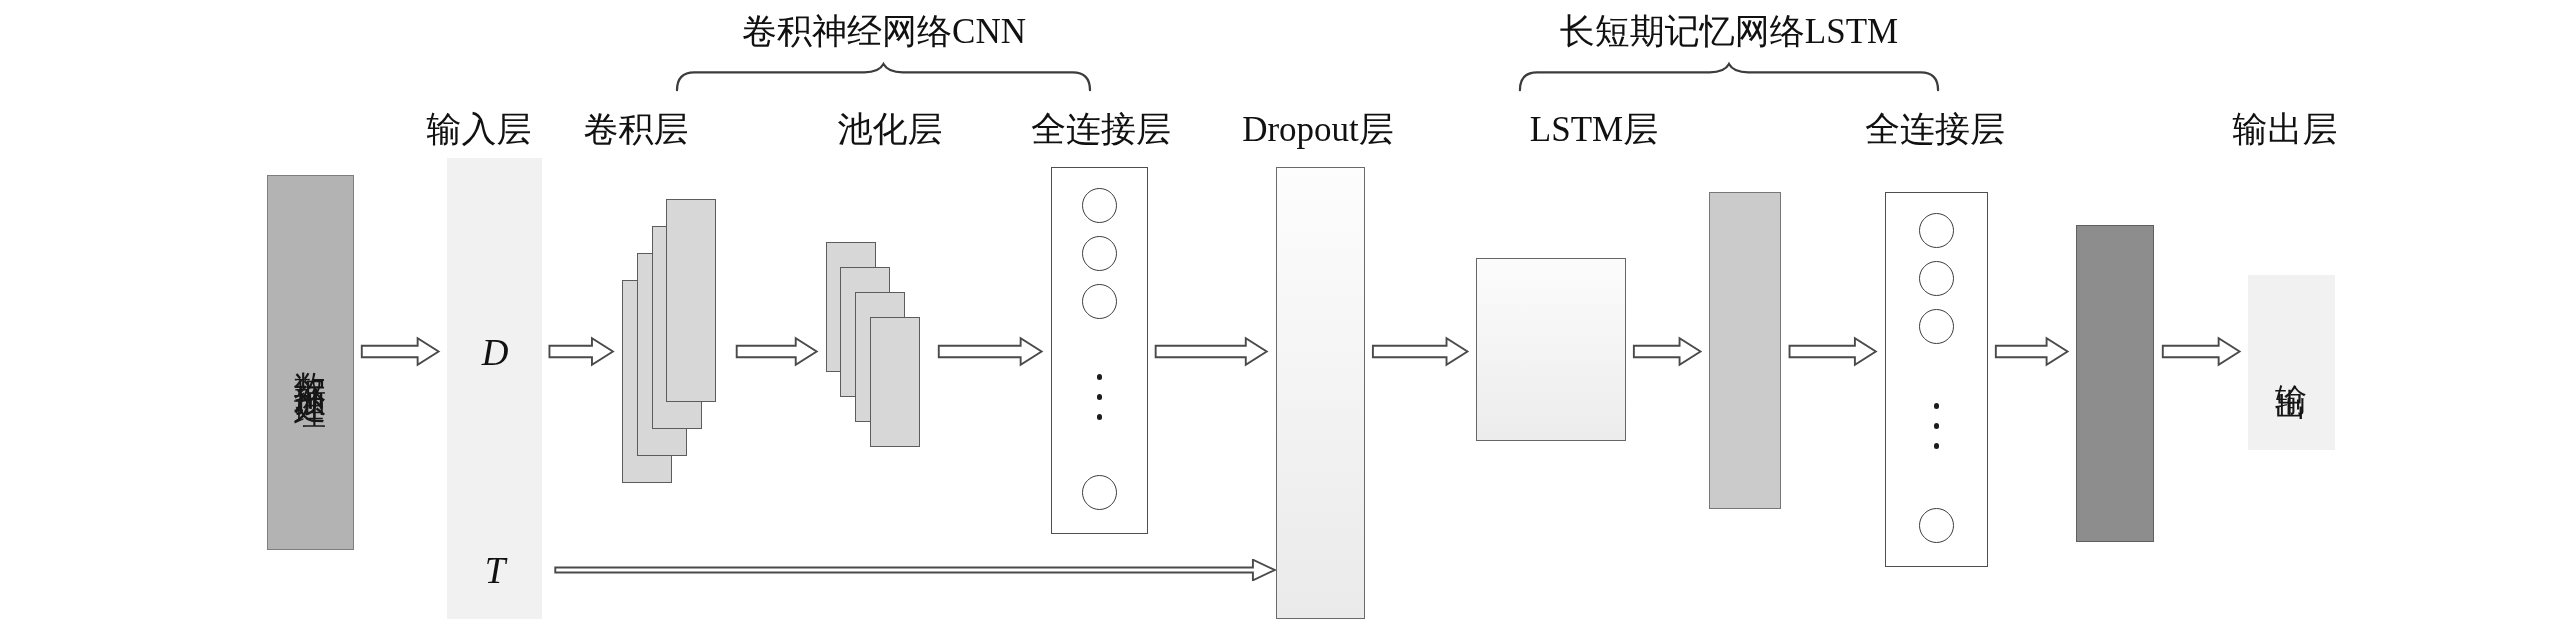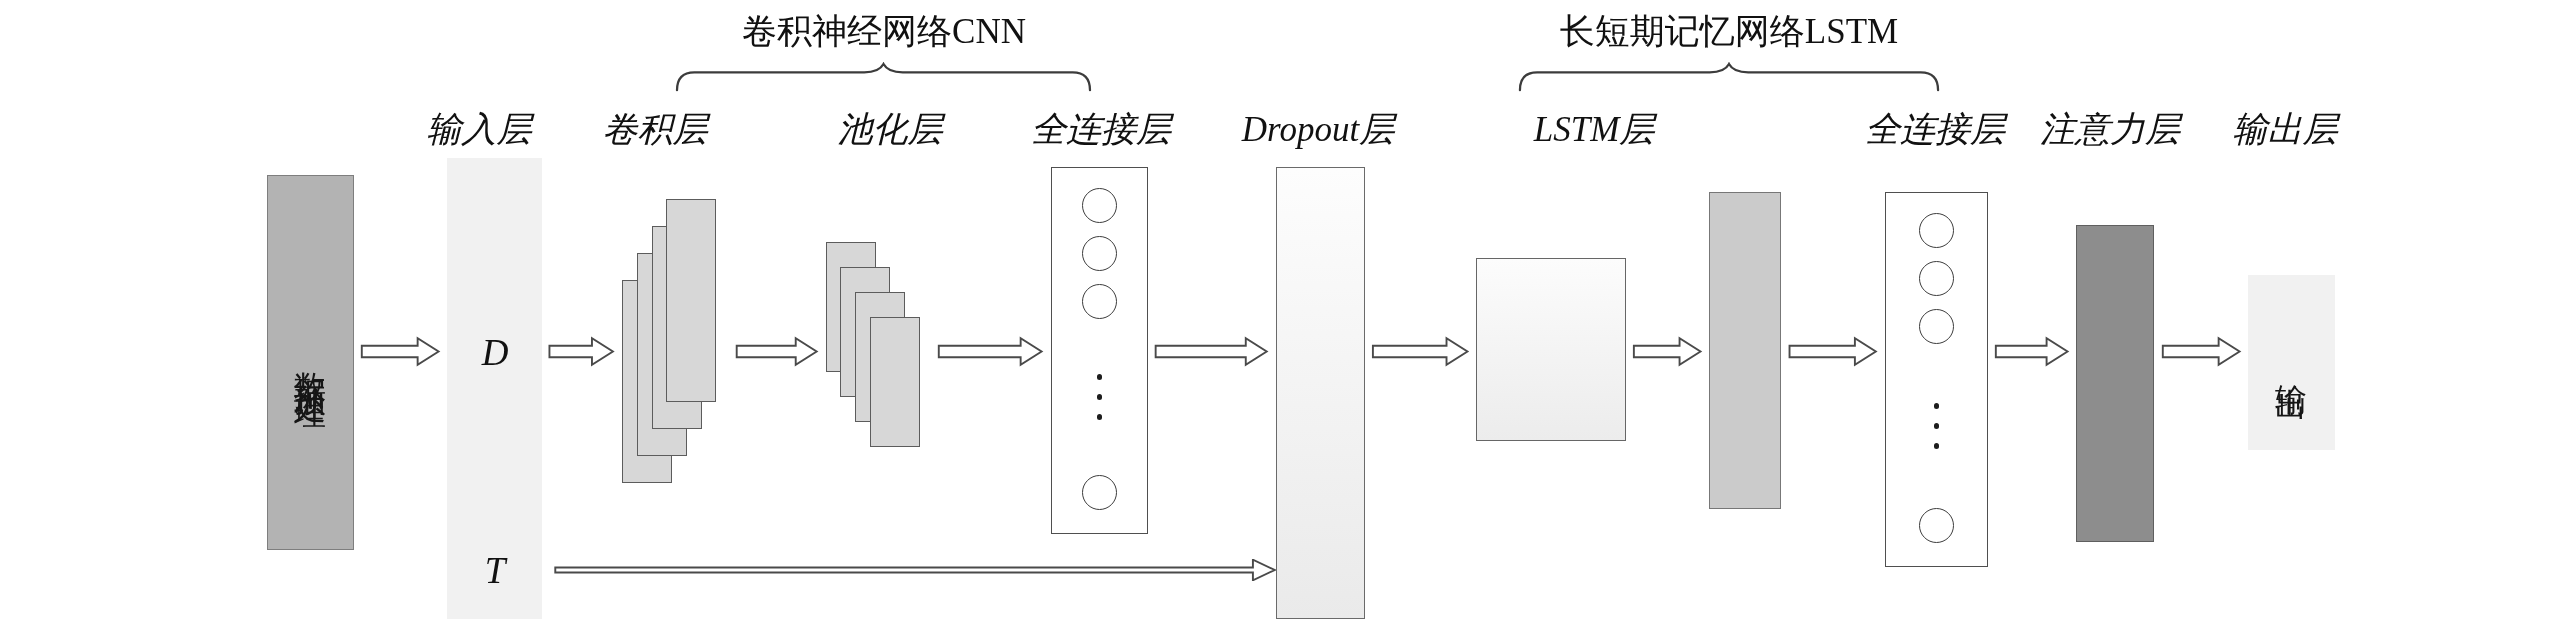--- a/index.html
+++ b/index.html
@@ -1,21 +1,21 @@
 <!DOCTYPE html>
 <html style="font-size:10.3px"><head>
 <meta charset="utf-8">
 <style>
   html,body{margin:0;padding:0;background:#ffffff;}
   body{font-family:"Liberation Serif","DejaVu Serif",serif;color:#1c1c1c;}
   .stage{position:relative;width:2576px;height:622px;background:#ffffff;overflow:hidden;}
 
   
   .group-title{position:absolute;top:7.7px;transform:translateX(-50%);font-size:35px;white-space:nowrap;color:#111;}
-  .layer-label{position:absolute;top:106px;transform:translateX(-50%);font-size:35px;white-space:nowrap;color:#111;font-style:italic;}
+  .layer-label{position:absolute;top:106px;transform:translateX(-50%);font-size:35px;white-space:nowrap;color:#111;}
   .io-letter{position:absolute;transform:translate(-50%,-50%);font-size:37px;font-style:italic;color:#111;}
 
   
   .brace{position:absolute;top:62px;height:29.5px;}
   .brace path{fill:none;stroke:#3c3c3c;stroke-width:3.5;stroke-linecap:round;}
 
   
   .blk{position:absolute;box-sizing:border-box;}
   .preprocess-box{left:267px;top:175px;width:87px;height:375px;background:#b3b3b3;border:1.9px solid #7e7e7e;
     display:flex;align-items:center;justify-content:center;}
@@ -55,27 +55,26 @@
   <div class="group-title" style="left:884px">卷积神经网络CNN</div>
 
   <svg class="brace" style="left:675px;width:417px" viewBox="0 0 650 46">
     <path d="M3,44 Q3,16 30,16 L295,16 Q318,16 325,3 Q332,16 355,16 L620,16 Q647,16 647,44"></path>
   </svg>
   <svg class="brace" style="left:1518px;width:422px" viewBox="0 0 658 46">
     <path d="M3,44 Q3,16 30,16 L299,16 Q322,16 329,3 Q336,16 359,16 L628,16 Q655,16 655,44"></path>
   </svg>
 
   <div class="layer-label" style="left:479px">输入层</div>
-  <div class="layer-label" style="left:655px">卷积层</div>
+  <div class="layer-label" style="left:636px">卷积层</div>
   <div class="layer-label" style="left:890px">池化层</div>
   <div class="layer-label" style="left:1101px">全连接层</div>
   <div class="layer-label" style="left:1318px">Dropout层</div>
   <div class="layer-label" style="left:1594px">LSTM层</div>
   <div class="layer-label" style="left:1935px">全连接层</div>
-  <div class="layer-label" style="left:2110px">注意力层</div>
   <div class="layer-label" style="left:2285px">输出层</div>
 
   <div class="blk preprocess-box">
     <span class="vtext">数据预处理</span>
   </div>
 
   <div class="blk input-panel"></div>
   <div class="io-letter" style="left:495px;top:352px">D</div>
   <div class="io-letter" style="left:495px;top:570px">T</div>
 

